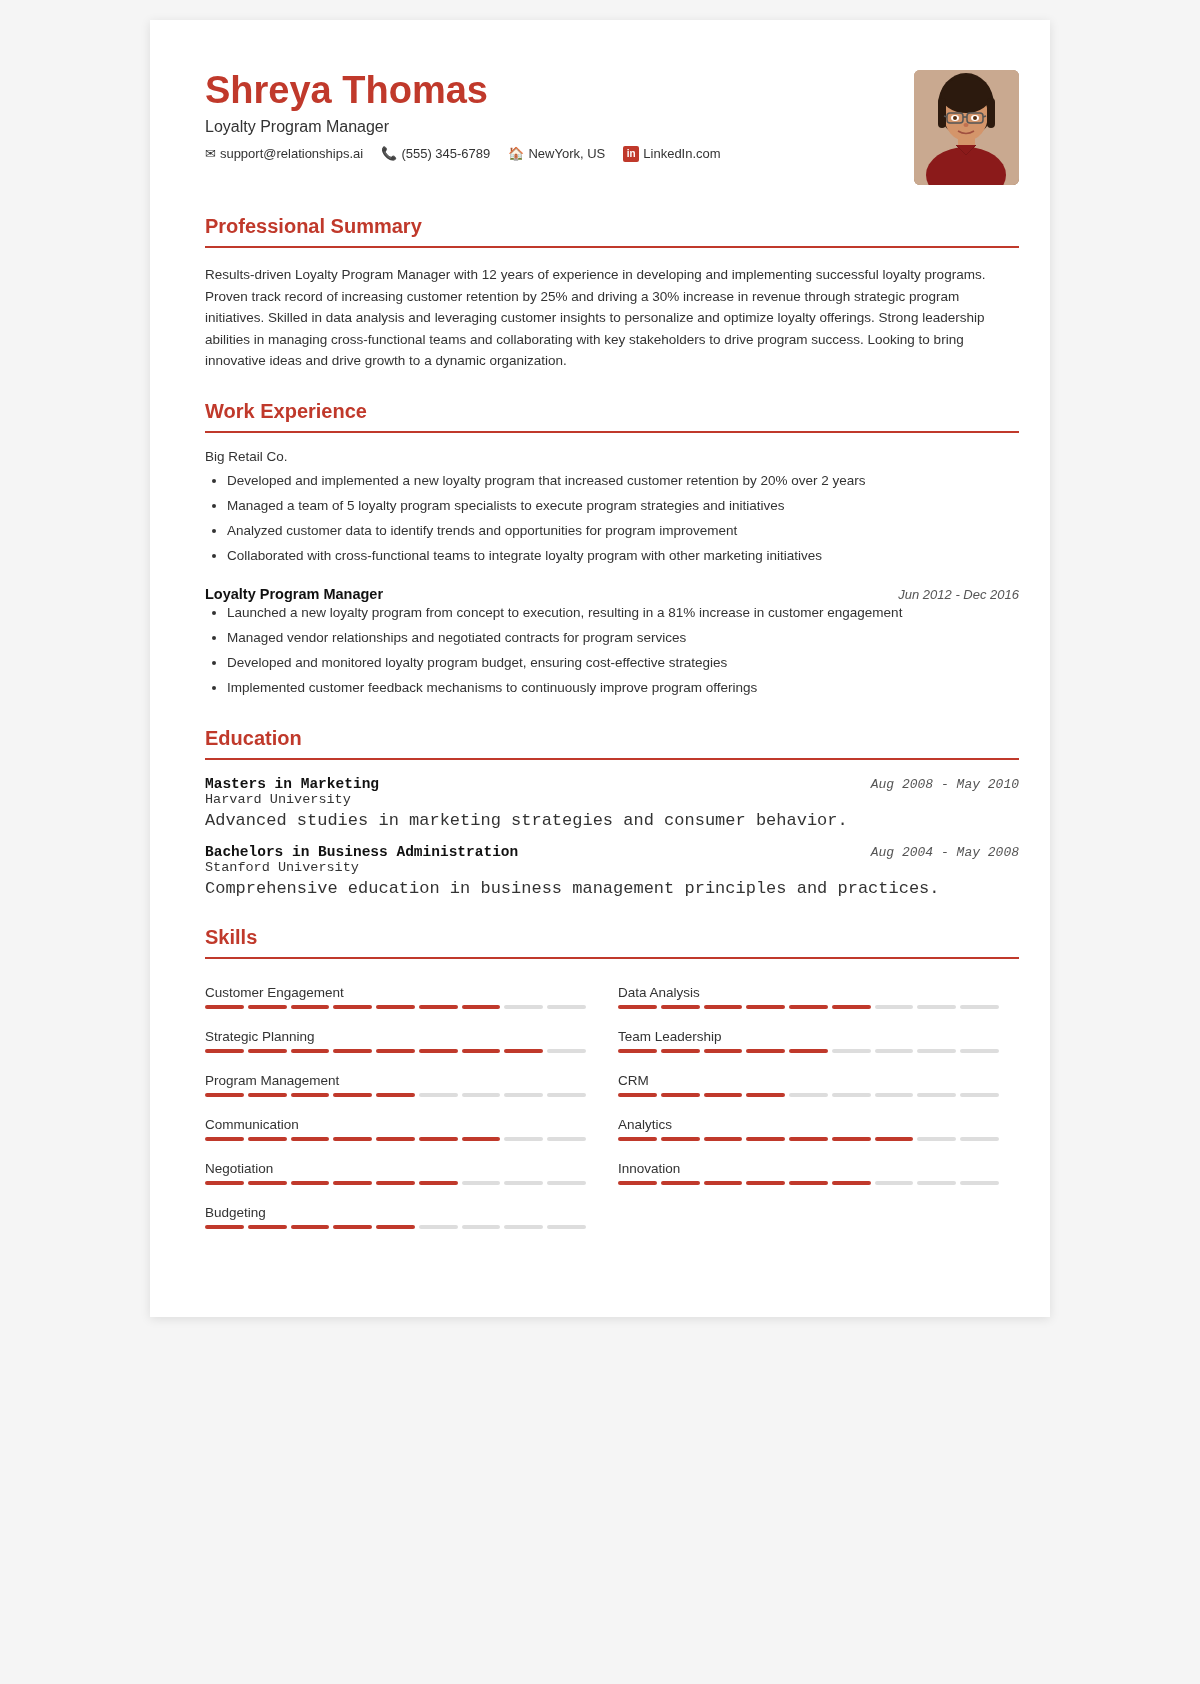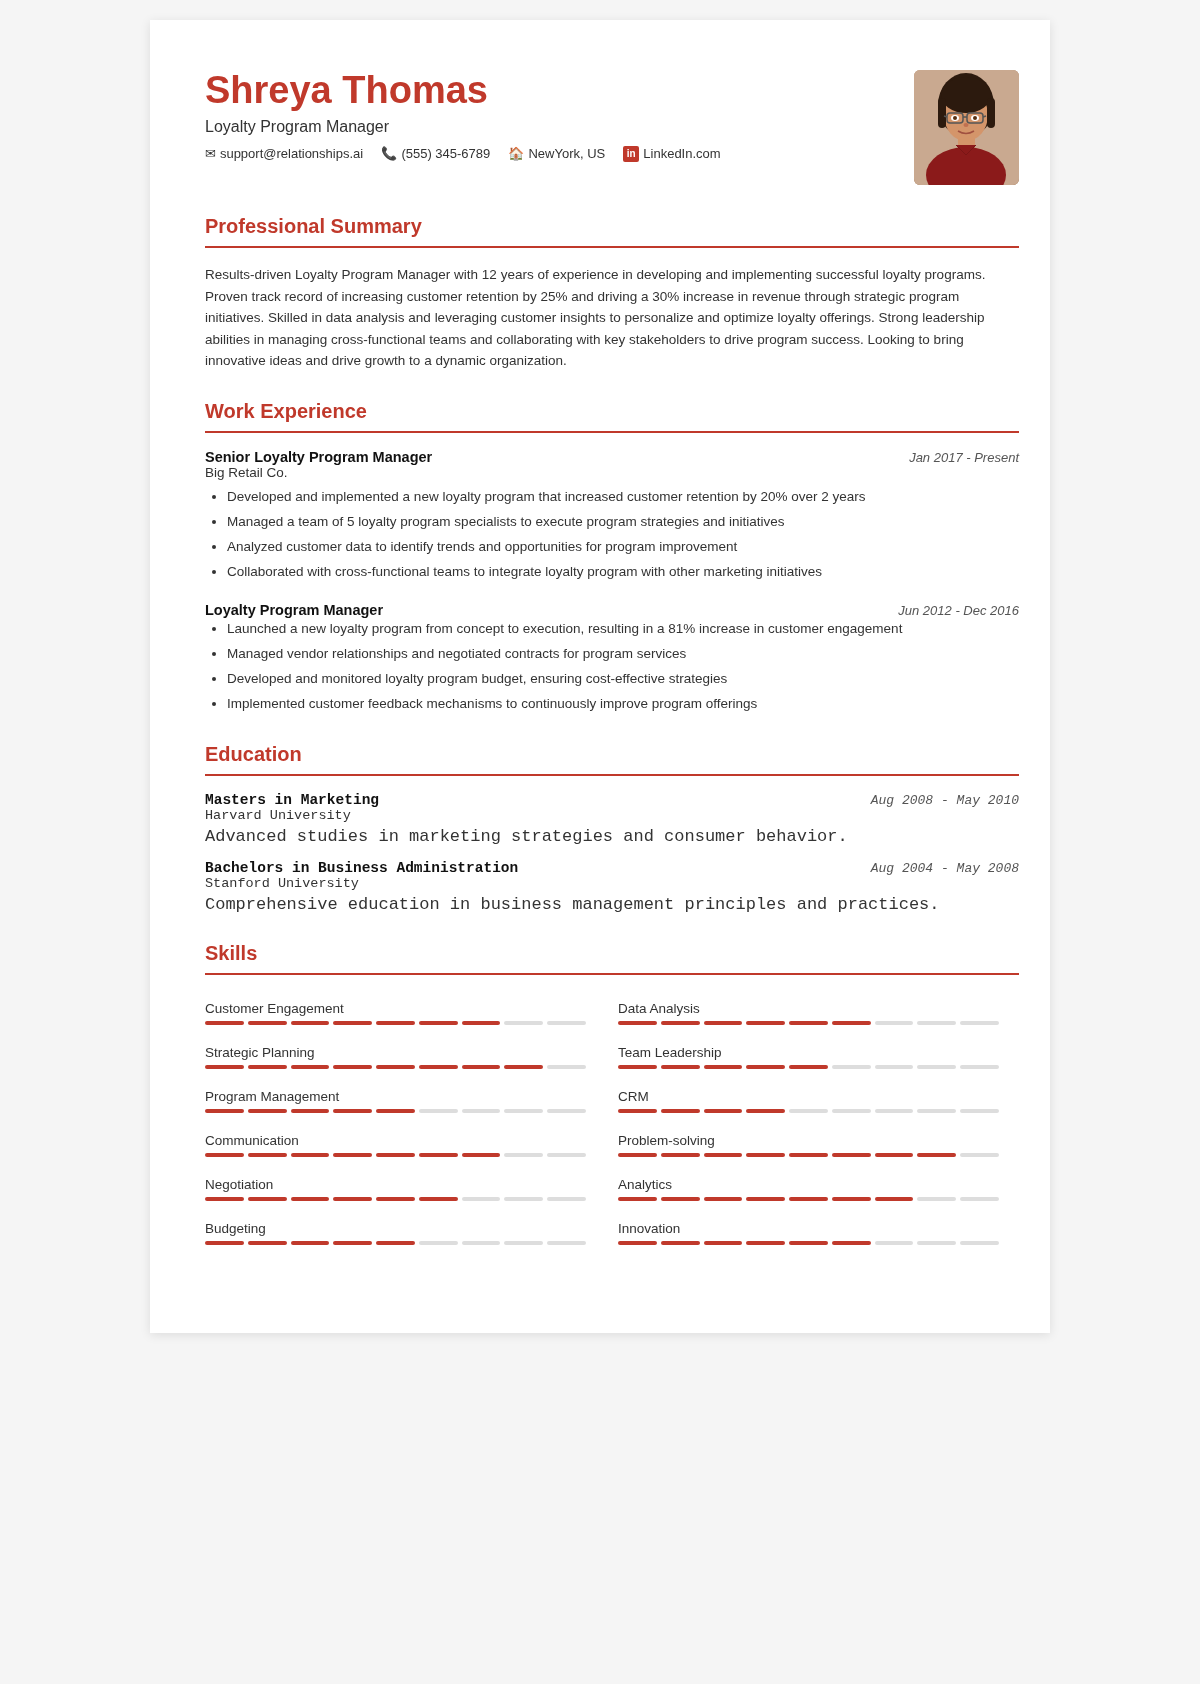--- a/index.html
+++ b/index.html
@@ -255,24 +255,20 @@
     <div class="section-title">Professional Summary</div>
     <hr class="section-divider">
     <div class="summary-text">Results-driven Loyalty Program Manager with 12 years of experience in developing and implementing successful loyalty programs. Proven track record of increasing customer retention by 25% and driving a 30% increase in revenue through strategic program initiatives. Skilled in data analysis and leveraging customer insights to personalize and optimize loyalty offerings. Strong leadership abilities in managing cross-functional teams and collaborating with key stakeholders to drive program success. Looking to bring innovative ideas and drive growth to a dynamic organization.</div>
   </div>
 
   <div class="section">
     <div class="section-title">Work Experience</div>
     <hr class="section-divider">
     <div id="jobs-container">
         <div class="job">
-          <div class="job-header">
-            <span class="job-title">Senior Loyalty Program Manager</span>
-            <span class="job-date">Jan 2017 - Present</span>
-          </div>
           <div class="job-company">Big Retail Co.</div>
           <ul class="job-bullets">
             <li>Developed and implemented a new loyalty program that increased customer retention by 20% over 2 years</li>
             <li>Managed a team of 5 loyalty program specialists to execute program strategies and initiatives</li>
             <li>Analyzed customer data to identify trends and opportunities for program improvement</li>
             <li>Collaborated with cross-functional teams to integrate loyalty program with other marketing initiatives</li>
           </ul>
         </div>
         <div class="job">
           <div class="job-header">
@@ -439,34 +435,20 @@
               <div class="skill-bar-segment filled"></div>
               <div class="skill-bar-segment filled"></div>
               <div class="skill-bar-segment"></div>
               <div class="skill-bar-segment"></div>
               <div class="skill-bar-segment"></div>
               <div class="skill-bar-segment"></div>
               <div class="skill-bar-segment"></div>
             </div>
           </div>
           <div class="skill-item">
-            <div class="skill-name">Problem-solving</div>
-            <div class="skill-bar-track">
-              <div class="skill-bar-segment filled"></div>
-              <div class="skill-bar-segment filled"></div>
-              <div class="skill-bar-segment filled"></div>
-              <div class="skill-bar-segment filled"></div>
-              <div class="skill-bar-segment filled"></div>
-              <div class="skill-bar-segment filled"></div>
-              <div class="skill-bar-segment filled"></div>
-              <div class="skill-bar-segment filled"></div>
-              <div class="skill-bar-segment"></div>
-            </div>
-          </div>
-          <div class="skill-item">
             <div class="skill-name">Analytics</div>
             <div class="skill-bar-track">
               <div class="skill-bar-segment filled"></div>
               <div class="skill-bar-segment filled"></div>
               <div class="skill-bar-segment filled"></div>
               <div class="skill-bar-segment filled"></div>
               <div class="skill-bar-segment filled"></div>
               <div class="skill-bar-segment filled"></div>
               <div class="skill-bar-segment filled"></div>
               <div class="skill-bar-segment"></div>

